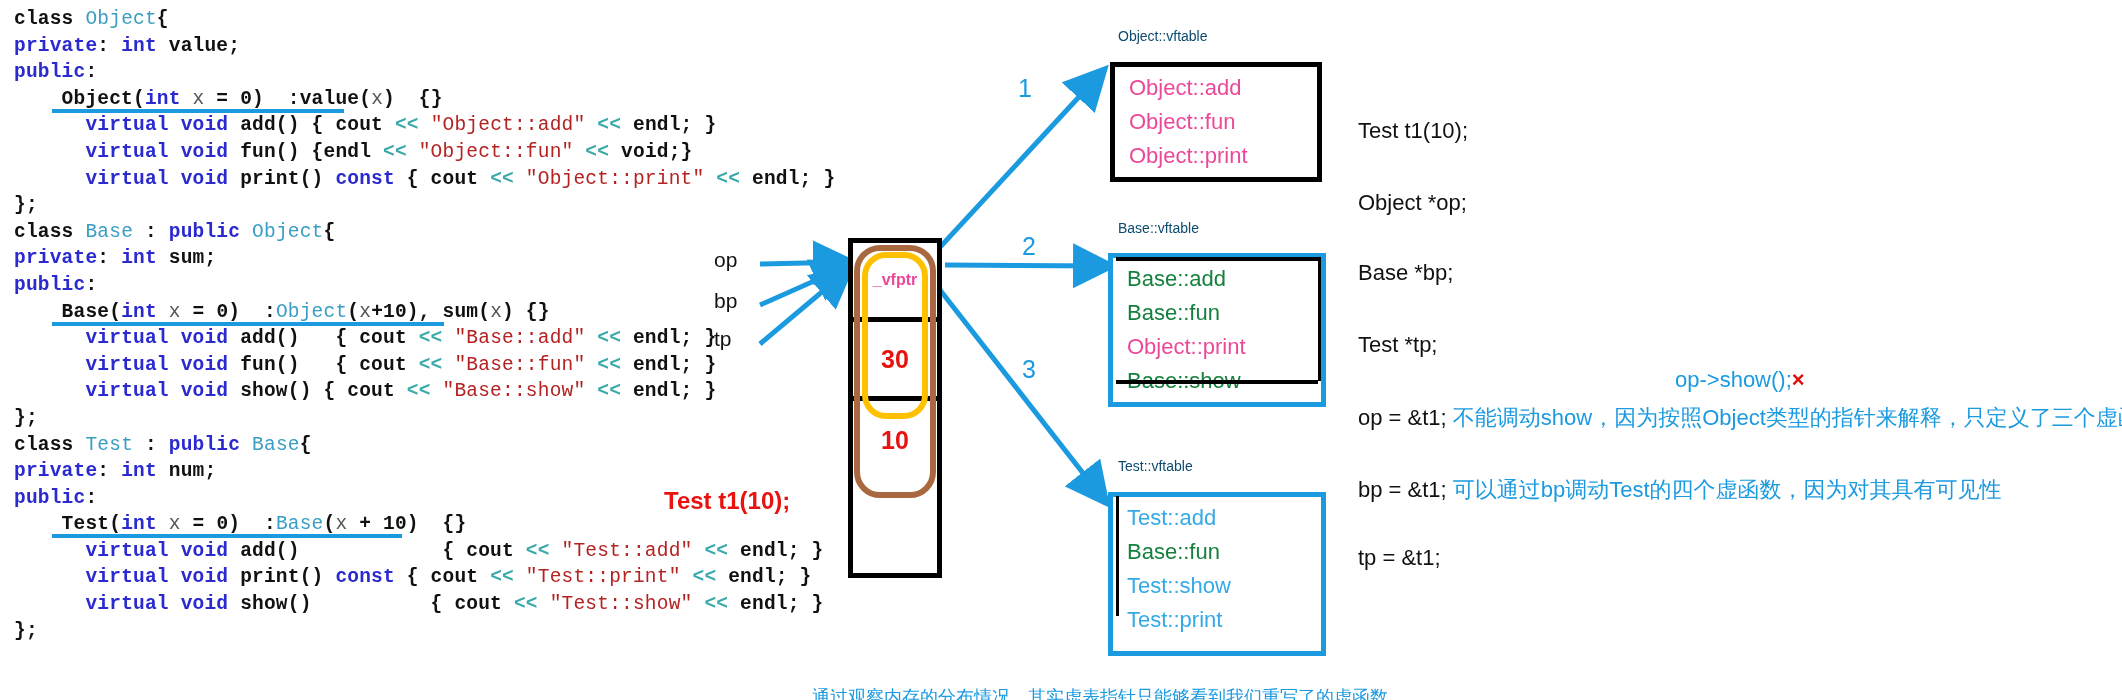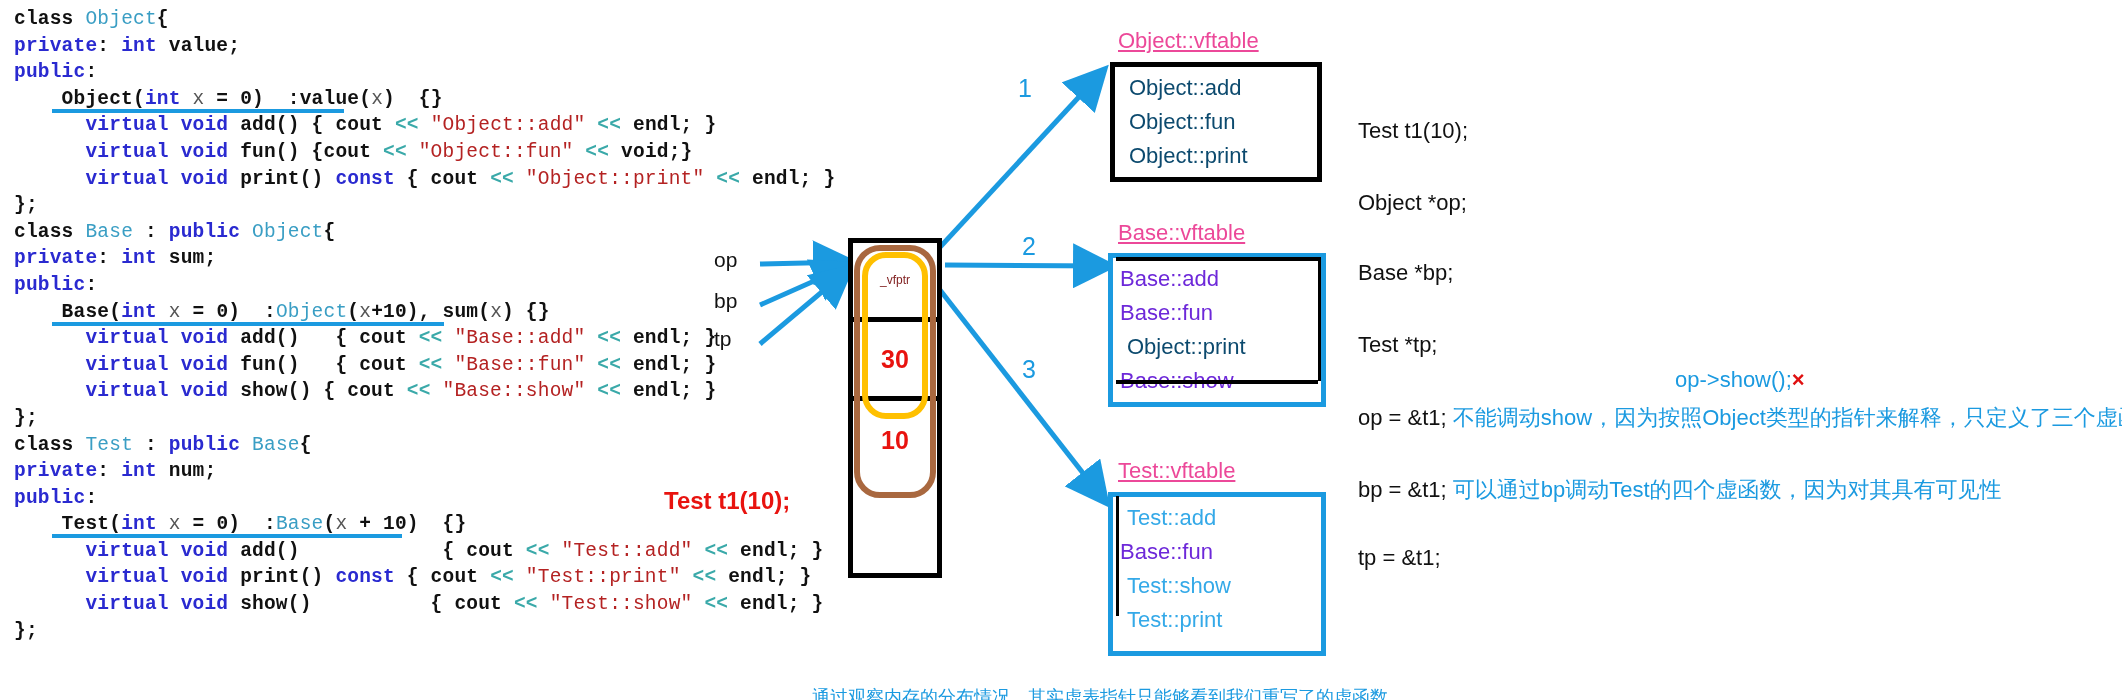--- a/index.html
+++ b/index.html
@@ -63,23 +63,23 @@
     align-items: center;
     justify-content: center;
     border-bottom: 5px solid #000;
     font-family: "Liberation Sans", sans-serif;
     font-weight: bold;
     font-size: 25px;
     color: #e8130f;
   }
   .mem-cell.last { border-bottom: none; }
   .mem-cell.vfptr {
-    color: #7f1d1d;
-    font-size: 12px;
-    font-weight: normal;
+    color: #ec4899;
+    font-size: 16px;
+    font-weight: bold;
   }
   
   #brown-outline {
     position: absolute;
     left: 854px;
     top: 245px;
     width: 82px;
     height: 253px;
     border: 6px solid #a9683f;
     border-radius: 26px;
@@ -103,41 +103,40 @@
     position: absolute;
     font-family: "Liberation Sans", sans-serif;
     font-size: 21px;
     color: #111;
   }
 
   
   .vt-title {
     position: absolute;
     font-family: "Liberation Sans", sans-serif;
-    font-size: 22px;
-    color: #ec4899;
-    white-space: nowrap;
-    text-decoration: underline;
+    font-size: 14px;
+    color: #0c4a6e;
+    white-space: nowrap;
   }
   .vt-box {
     position: absolute;
     background: #ffffff;
     box-sizing: border-box;
     padding: 4px 0 4px 0;
   }
   .vt-box.black { border: 5px solid #000000; }
   .vt-box.blue  { border: 5px solid #1b9ae0; }
   .vt-entry {
     font-family: "Liberation Sans", sans-serif;
     font-size: 22px;
     padding: 4px 0 4px 14px;
     white-space: nowrap;
   }
-  .e-black { color: #0c4a6e; }
-  .e-red   { color: #6d28d9; padding-left: 7px; }
+  .e-black { color: #ec4899; }
+  .e-red   { color: #15803d; }
   .e-blue  { color: #34a9e8; }
 
   
   .inner-rule {
     position: absolute;
     height: 4px;
     background: #000000;
   }
   .inner-vrule {
     position: absolute;
@@ -195,21 +194,21 @@
 </style>
 </head>
 <body>
 
 <div id="code-pane">
     <div class="code-line"><span class="plain">class </span><span class="typ">Object</span><span class="plain">{</span></div>
     <div class="code-line"><span class="kw">private</span><span class="plain">: </span><span class="kw">int</span><span class="plain"> value;</span></div>
     <div class="code-line"><span class="kw">public</span><span class="plain">:</span></div>
     <div class="code-line"><span class="plain">    Object</span><span class="plain">(</span><span class="kw">int</span><span class="plain"> </span><span class="var">x</span><span class="plain"> = </span><span class="plain">0</span><span class="plain">)  :value</span><span class="plain">(</span><span class="var">x</span><span class="plain">)  {}</span><span class="ctor-underline" style="width: 292px; top: 23px;"></span></div>
     <div class="code-line"><span class="plain">      </span><span class="kw">virtual</span><span class="plain"> </span><span class="kw">void</span><span class="plain"> add() { cout </span><span class="op">&lt;&lt;</span><span class="plain"> </span><span class="str">"Object::add"</span><span class="plain"> </span><span class="op">&lt;&lt;</span><span class="plain"> endl; }</span></div>
-    <div class="code-line"><span class="plain">      </span><span class="kw">virtual</span><span class="plain"> </span><span class="kw">void</span><span class="plain"> fun() {cout </span><span class="op">&lt;&lt;</span><span class="plain"> </span><span class="str">"Object::fun"</span><span class="plain"> </span><span class="op">&lt;&lt;</span><span class="plain"> void;}</span></div>
+    <div class="code-line"><span class="plain">      </span><span class="kw">virtual</span><span class="plain"> </span><span class="kw">void</span><span class="plain"> fun() {endl </span><span class="op">&lt;&lt;</span><span class="plain"> </span><span class="str">"Object::fun"</span><span class="plain"> </span><span class="op">&lt;&lt;</span><span class="plain"> void;}</span></div>
     <div class="code-line"><span class="plain">      </span><span class="kw">virtual</span><span class="plain"> </span><span class="kw">void</span><span class="plain"> print() </span><span class="kw">const</span><span class="plain"> { cout </span><span class="op">&lt;&lt;</span><span class="plain"> </span><span class="str">"Object::print"</span><span class="plain"> </span><span class="op">&lt;&lt;</span><span class="plain"> endl; }</span></div>
     <div class="code-line"><span class="plain">};</span></div>
     <div class="code-line"><span class="plain">class </span><span class="typ">Base</span><span class="plain"> : </span><span class="kw">public</span><span class="plain"> </span><span class="typ">Object</span><span class="plain">{</span></div>
     <div class="code-line"><span class="kw">private</span><span class="plain">: </span><span class="kw">int</span><span class="plain"> sum;</span></div>
     <div class="code-line"><span class="kw">public</span><span class="plain">:</span></div>
     <div class="code-line"><span class="plain">    Base</span><span class="plain">(</span><span class="kw">int</span><span class="plain"> </span><span class="var">x</span><span class="plain"> = </span><span class="plain">0</span><span class="plain">)  :</span><span class="typ">Object</span><span class="plain">(</span><span class="var">x</span><span class="plain">+10), sum</span><span class="plain">(</span><span class="var">x</span><span class="plain">) {}</span><span class="ctor-underline" style="width: 392px; top: 23px;"></span></div>
     <div class="code-line"><span class="plain">      </span><span class="kw">virtual</span><span class="plain"> </span><span class="kw">void</span><span class="plain"> add()   { cout </span><span class="op">&lt;&lt;</span><span class="plain"> </span><span class="str">"Base::add"</span><span class="plain"> </span><span class="op">&lt;&lt;</span><span class="plain"> endl; }</span></div>
     <div class="code-line"><span class="plain">      </span><span class="kw">virtual</span><span class="plain"> </span><span class="kw">void</span><span class="plain"> fun()   { cout </span><span class="op">&lt;&lt;</span><span class="plain"> </span><span class="str">"Base::fun"</span><span class="plain"> </span><span class="op">&lt;&lt;</span><span class="plain"> endl; }</span></div>
     <div class="code-line"><span class="plain">      </span><span class="kw">virtual</span><span class="plain"> </span><span class="kw">void</span><span class="plain"> show() { cout </span><span class="op">&lt;&lt;</span><span class="plain"> </span><span class="str">"Base::show"</span><span class="plain"> </span><span class="op">&lt;&lt;</span><span class="plain"> endl; }</span></div>
     <div class="code-line"><span class="plain">};</span></div>

